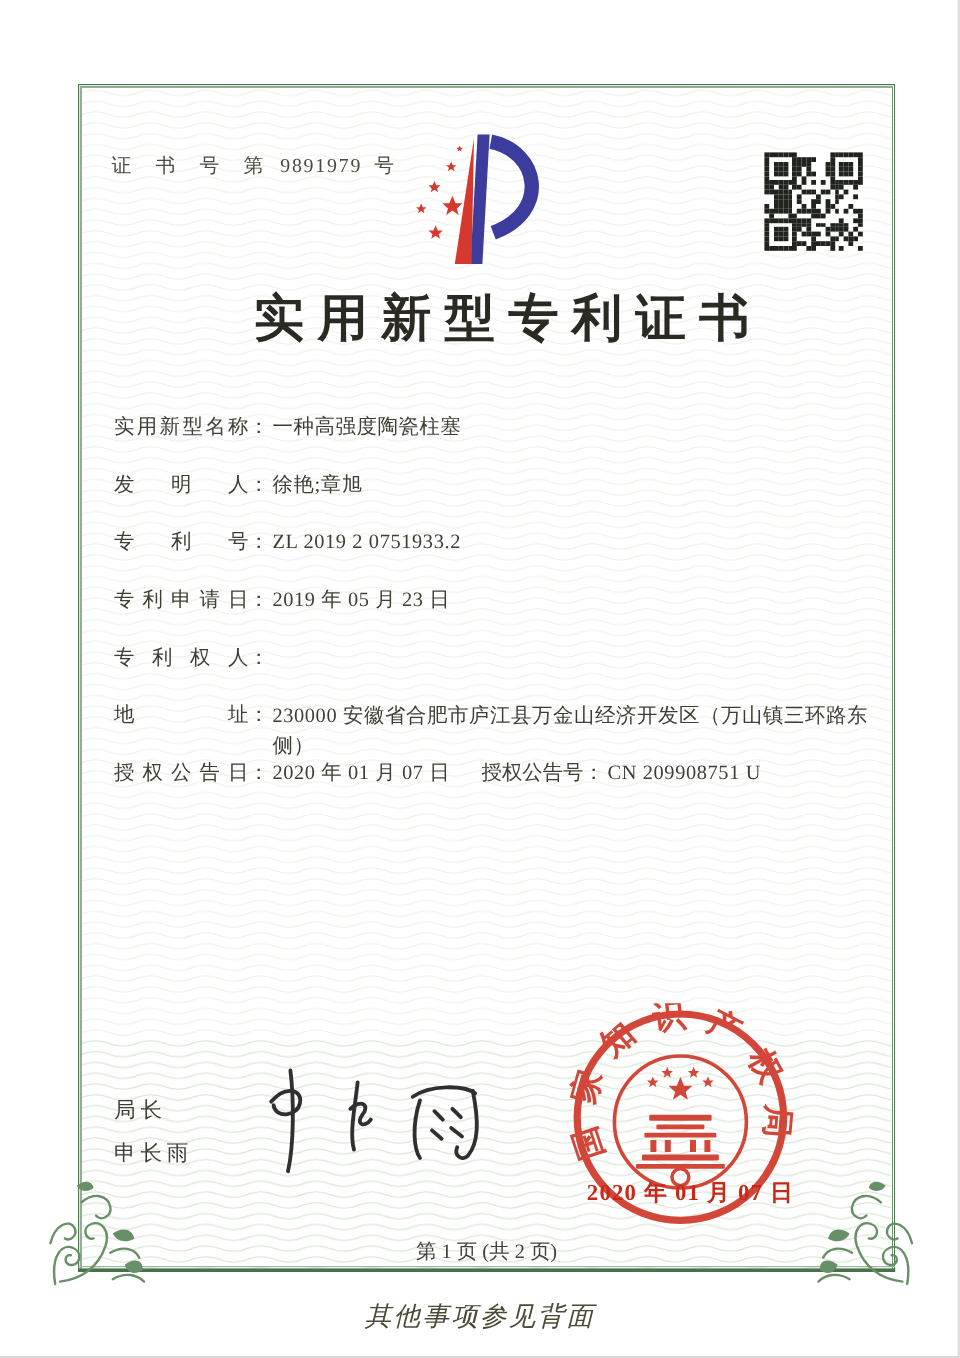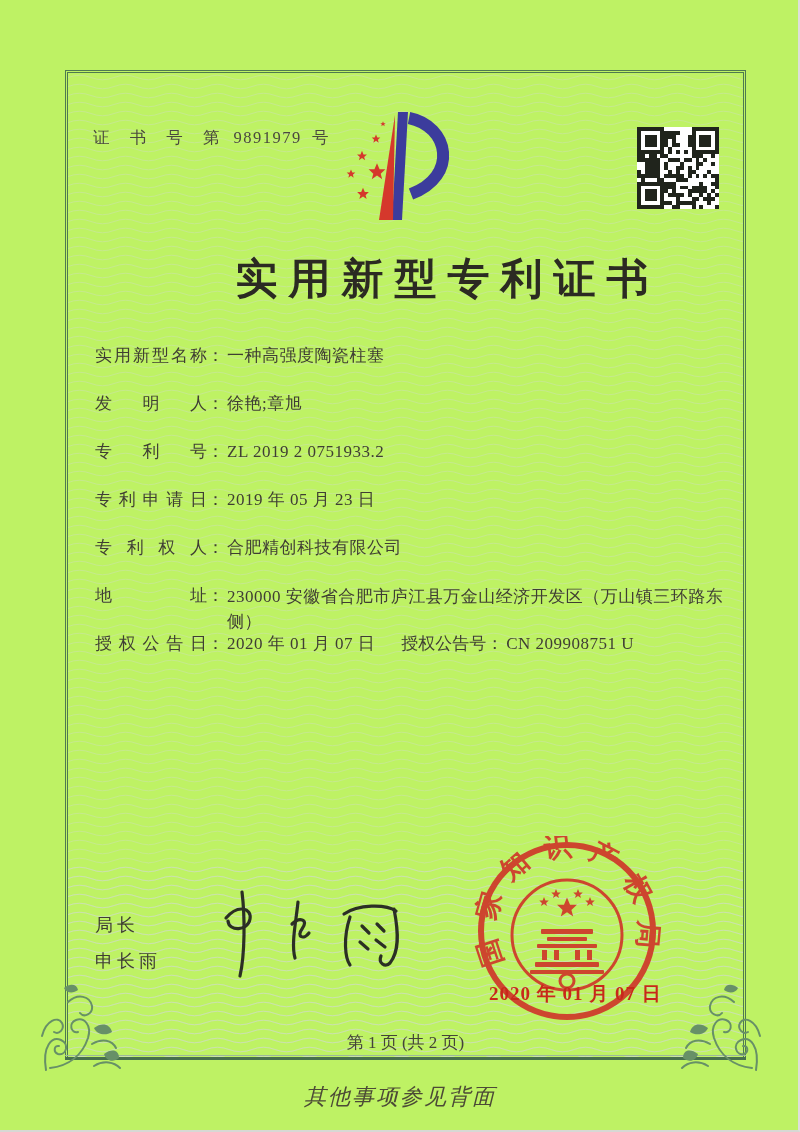--- a/index.html
+++ b/index.html
@@ -1,20 +1,20 @@
 <!DOCTYPE html>
 <html><head>
 <meta charset="utf-8">
 <style>
   html,body{margin:0;padding:0;background:#e9e9e6;}
   .page{
     position:relative;
     width:800px;height:1132px;
     margin:0 auto;
-    background:#bef264;
+    background:#ffffff;
     overflow:hidden;
     box-sizing:border-box;
     border-right:2px solid #dededb;
     border-bottom:2px solid #d8d8d4;
     font-family:"Liberation Serif", serif;
     color:#3f3e33;
   }
   .frame{
     position:absolute;left:65px;top:70px;width:681px;height:988px;
     border-top:3px double #4e7a50;
@@ -35,23 +35,23 @@
   .cert-no .num{letter-spacing:1.5px;margin-left:2px;}
   .cert-no .suf{margin-left:6px;}
   .logo{position:absolute;left:335px;top:110px;}
   .qr{
     position:absolute;left:637px;top:127px;width:82px;height:82px;
     display:grid;grid-template-columns:repeat(21,1fr);grid-template-rows:repeat(21,1fr);
     background:#fff;
   }
   .qd{background:#20241c;}
   .title{
-    position:absolute;left:65px;top:251px;width:706px;
+    position:absolute;left:65px;top:237px;width:706px;
     text-align:center;font-size:42px;font-weight:700;color:#2b2a22;
-    letter-spacing:11px;text-indent:11px;white-space:nowrap;padding-left:24px;
+    letter-spacing:11px;text-indent:11px;white-space:nowrap;
   }
   .row{position:absolute;left:95px;display:flex;align-items:flex-start;font-size:17px;line-height:24px;}
   .lab{display:inline-block;width:112px;text-align:justify;text-align-last:justify;flex:none;}
   .colon{flex:none;}
   .val{margin-left:3px;letter-spacing:.5px;}
   .val.addr{width:505px;line-height:25px;}
   .pair2{margin-left:26px;display:flex;}
   .paras{position:absolute;left:95px;top:658px;width:634px;}
   .paras p{
     margin:0;text-indent:2em;font-size:17px;line-height:28.5px;
@@ -605,21 +605,20 @@
     <span class="val">ZL 2019 2 0751933.2</span>
   </div>
   <div class="row" style="top:488px">
     <span class="lab">专利申请日</span>
       <span class="colon">：</span>
     <span class="val">2019 年 05 月 23 日</span>
   </div>
   <div class="row" style="top:536px">
     <span class="lab">专利权人</span>
       <span class="colon">：</span>
-    <span class="val">合肥精创科技有限公司</span>
   </div>
   <div class="row" style="top:584px">
     <span class="lab">地址</span>
       <span class="colon">：</span>
     <span class="val addr">230000 安徽省合肥市庐江县万金山经济开发区（万山镇三环路东侧）</span>
   </div>
   <div class="row" style="top:632px">
     <span class="lab">授权公告日</span>
       <span class="colon">：</span>
     <span class="val">2020 年 01 月 07 日</span>

